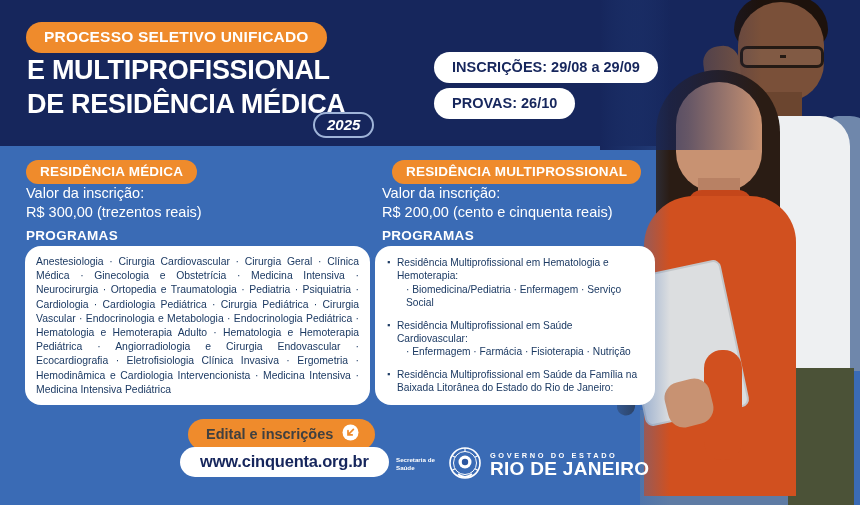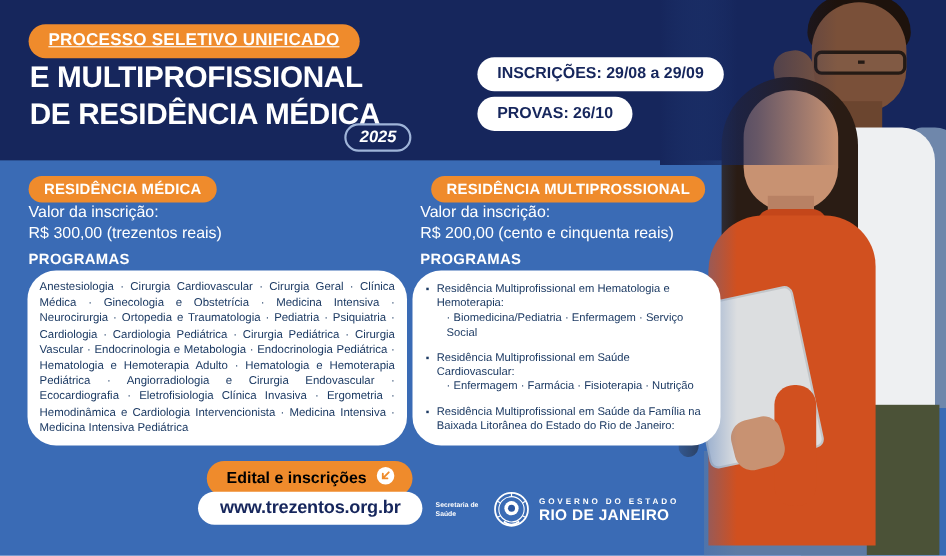--- a/index.html
+++ b/index.html
@@ -159,21 +159,20 @@
   }
 
   
   .pill-top {
     position: absolute; left: 26px; top: 22px;
     background: #ef8b2c; color: #ffffff;
     border-radius: 16px;
     padding: 6px 18px 7px 18px;
     font-size: 15.5px; font-weight: bold;
     letter-spacing: 0.2px;
-    text-decoration: underline;
   }
   .title {
     position: absolute; left: 27px; top: 53px;
     color: #ffffff; font-weight: bold;
     font-size: 27px; line-height: 34px;
     letter-spacing: -0.3px;
   }
   .year-badge {
     position: absolute; left: 313px; top: 112px;
     border: 2px solid #9fb4d8; border-radius: 13px;
@@ -205,21 +204,21 @@
     color: #ffffff; font-size: 14.5px; line-height: 19px;
   }
   .col-progs {
     position: absolute;
     color: #ffffff; font-weight: bold; font-size: 13.5px;
     letter-spacing: 0.3px;
   }
   .card {
     position: absolute;
     background: #ffffff;
-    border-radius: 26px;
+    border-radius: 16px;
     color: #1c3a63;
   }
 
   #pill-left  { left: 26px;  top: 160px; }
   #price-left { left: 26px;  top: 184px; }
   #progs-left { left: 26px;  top: 228px; }
   #card-left  { left: 25px;  top: 246px; width: 345px; height: 159px; }
 
   #pill-right  { left: 392px; top: 160px; }
   #price-right { left: 382px; top: 184px; }
@@ -241,21 +240,21 @@
   .multi-bullet {
     flex: 0 0 auto; width: 10px;
     color: #1c3a63; font-size: 9px; line-height: 13.4px;
   }
   .multi-body { flex: 1 1 auto; }
   .multi-sub { display: block; padding-left: 9px; }
 
   
   .cta-pill {
     position: absolute; left: 188px; top: 419px;
-    background: #ef8b2c; color: #000000;
+    background: #ef8b2c; color: #404040;
     border-radius: 16px;
     font-weight: bold; font-size: 14.5px;
     padding: 5px 16px 6px 18px;
     display: flex; align-items: center; gap: 9px;
   }
   .cta-url {
     position: absolute; left: 180px; top: 447px;
     background: #ffffff; color: #16265c;
     border-radius: 16px;
     font-weight: bold; font-size: 16.5px;
@@ -273,21 +272,21 @@
     font-weight: bold; text-align: left; width: 44px;
   }
   .gov-crest {
     width: 36px; height: 36px; flex: 0 0 auto;
   }
   .gov-txt { color: #ffffff; }
   .gov-txt .l1 {
     font-size: 7.4px; letter-spacing: 2.6px; font-weight: bold;
   }
   .gov-txt .l2 {
-    font-size: 14px; letter-spacing: 0.3px; font-weight: bold; line-height: 17px;
+    font-size: 19px; letter-spacing: 0.3px; font-weight: bold; line-height: 17px;
   }
 </style>
 </head>
 <body>
 
 <div id="banner">
 
   <div class="bg-navy"></div>
   <div class="bg-blue"></div>
 
@@ -374,21 +373,21 @@
 
   <div class="cta-pill">
     <span>Edital e inscrições</span>
     <span>
       <svg width="17" height="17" viewBox="0 0 17 17">
         <circle cx="8.5" cy="8.5" r="8" fill="#ffffff"></circle>
         <path d="M11.4 5.4 L6.2 10.6 M6.0 6.7 L6.0 10.9 L10.2 10.9" stroke="#ef8b2c" stroke-width="1.7" fill="none" stroke-linecap="round"></path>
       </svg>
     </span>
   </div>
-  <div class="cta-url">www.trezentos.org.br</div>
+  <div class="cta-url">www.cinquenta.org.br</div>
 
   <div class="gov">
     <div class="gov-sec">
       <div>Secretaria de</div>
       <div>Saúde</div>
     </div>
     <span class="gov-crest">
       <svg width="36" height="36" viewBox="0 0 36 36">
         <circle cx="18" cy="17" r="15" fill="none" stroke="#ffffff" stroke-width="1.6"></circle>
         <circle cx="18" cy="17" r="11.5" fill="none" stroke="#ffffff" stroke-width="1"></circle>

